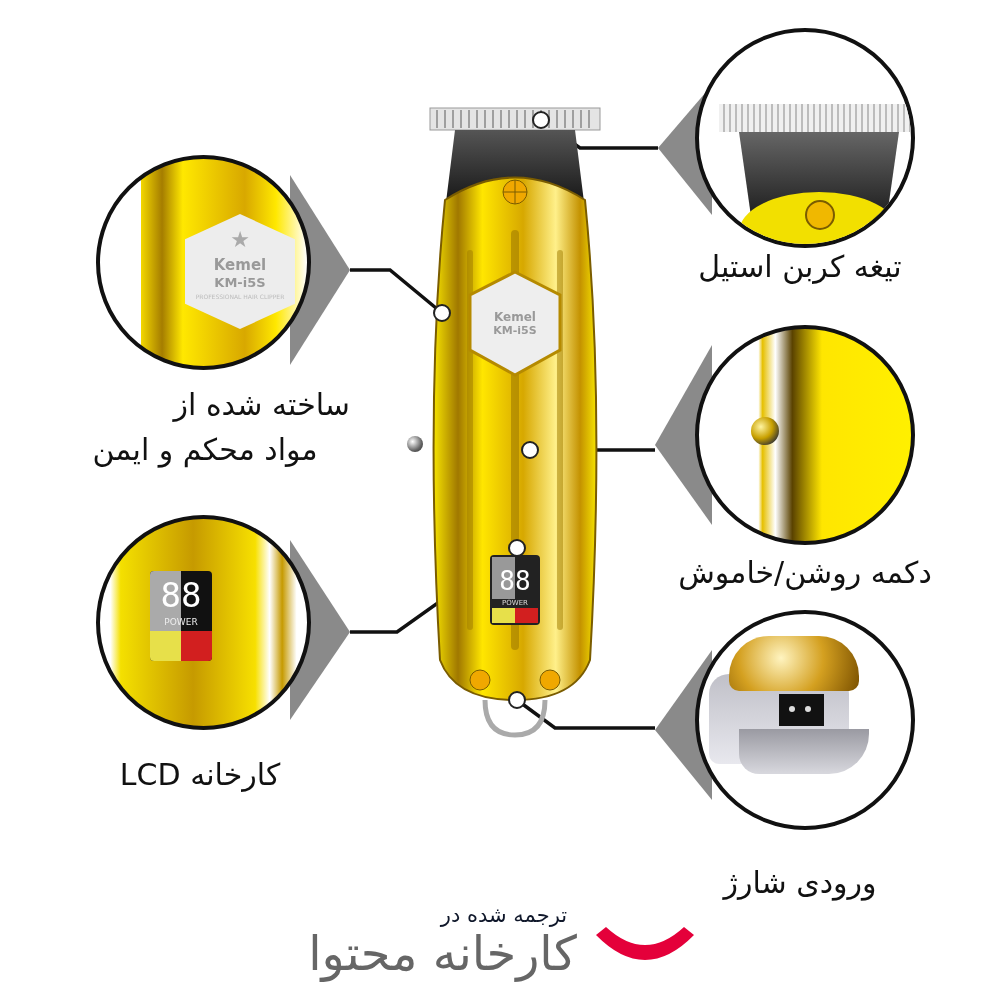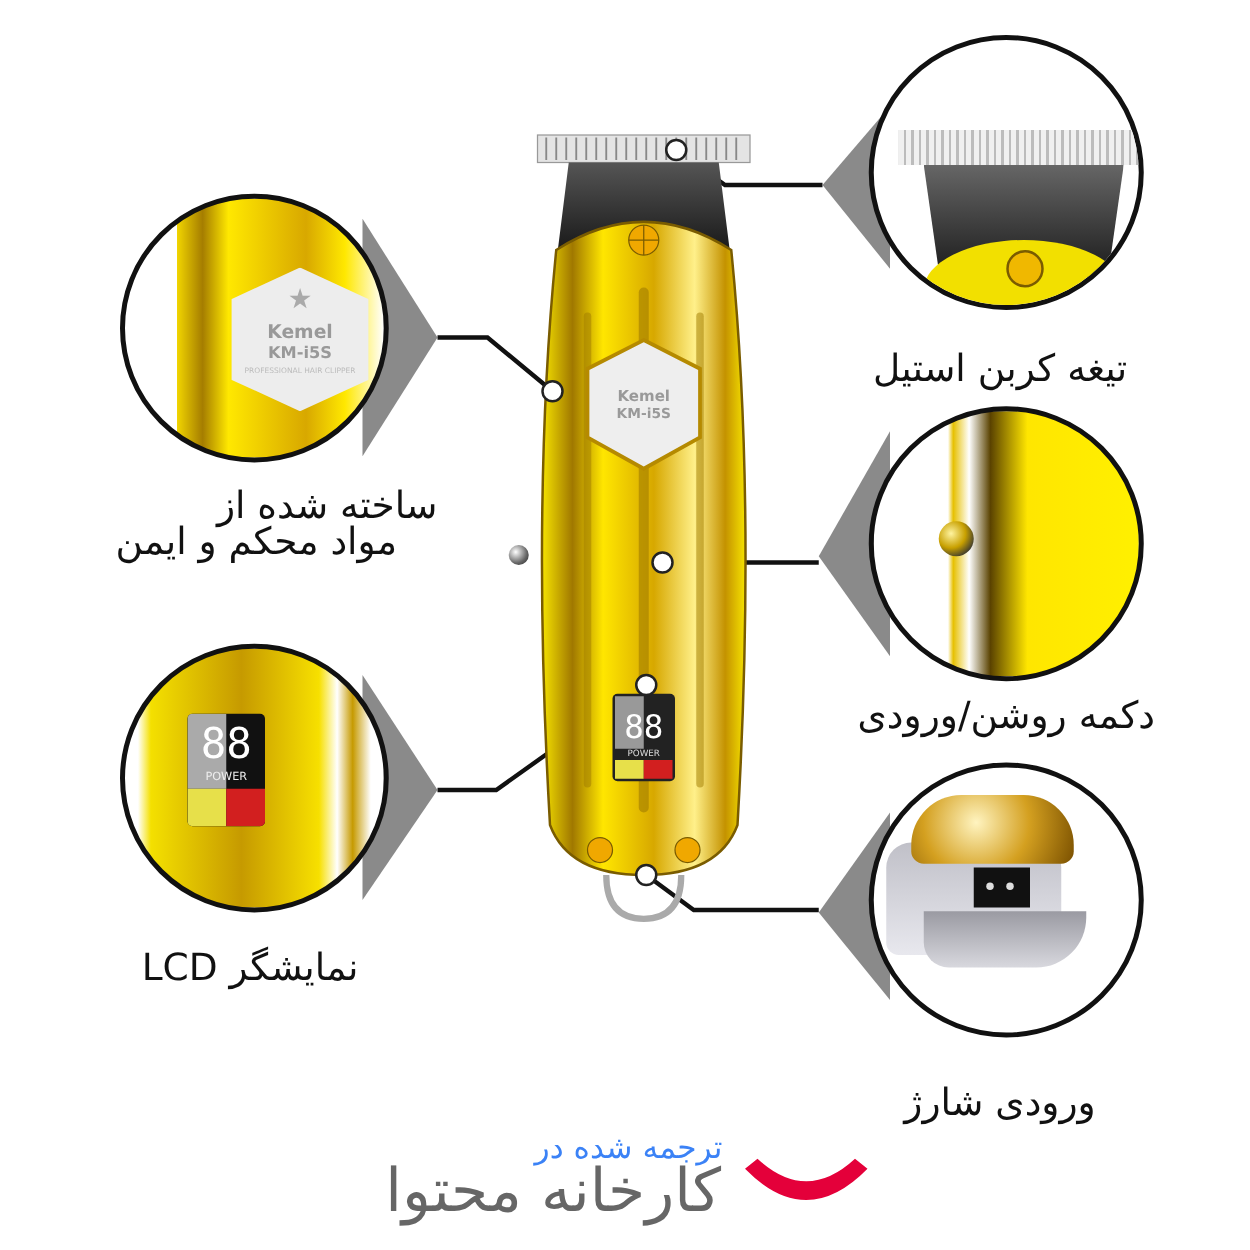--- a/index.html
+++ b/index.html
@@ -1,21 +1,21 @@
 <!DOCTYPE html>
 <html><head>
 <meta charset="utf-8">
 <style>
   html, body { margin:0; padding:0; }
   body { width:1000px; height:1000px; background:#ffffff; position:relative; overflow:hidden; font-family:"DejaVu Sans", sans-serif; }
   .abs { position:absolute; }
   .label { position:absolute; color:#111; font-size:30px; line-height:40px; direction:rtl; text-align:center; white-space:nowrap; font-family:"DejaVu Sans", sans-serif; }
   .circle { position:absolute; border:4px solid #111; border-radius:50%; overflow:hidden; background:#fff; box-sizing:border-box; }
   .dot { position:absolute; width:18px; height:18px; border-radius:50%; background:#fff; border:2px solid #222; box-sizing:border-box; }
-  .footer-small { position:absolute; color:#3b82f6; font-size:25px; direction:rtl; white-space:nowrap; }
+  .footer-small { position:absolute; color:#0f172a; font-size:21px; direction:rtl; white-space:nowrap; }
   .footer-big { position:absolute; color:#666; font-size:48px; direction:rtl; white-space:nowrap; }
 </style>
 </head>
 <body>
 
 <svg class="abs" style="left:0;top:0" width="1000" height="1000">
 
   <polygon points="290,175 350,270 290,365" fill="#8a8a8a"></polygon>
   <polygon points="712,85 658,148 712,215" fill="#8a8a8a"></polygon>
   <polygon points="712,345 655,445 712,525" fill="#8a8a8a"></polygon>
@@ -140,24 +140,24 @@
 
 <div class="circle" style="left:695px;top:610px;width:220px;height:220px;">
   <div class="abs" style="left:10px;top:60px;width:140px;height:90px;border-radius:20px 20px 30px 10px;background:linear-gradient(#c0c0c8,#e8e8ee);"></div>
   <div class="abs" style="left:30px;top:22px;width:130px;height:55px;border-radius:40px 40px 10px 10px;background:radial-gradient(circle at 40% 40%,#fff4c0,#d4a020 50%,#7a5000);"></div>
   <div class="abs" style="left:80px;top:80px;width:45px;height:32px;background:#111;"></div>
   <div class="abs" style="left:90px;top:92px;width:6px;height:6px;border-radius:50%;background:#ddd;"></div>
   <div class="abs" style="left:106px;top:92px;width:6px;height:6px;border-radius:50%;background:#ddd;"></div>
   <div class="abs" style="left:40px;top:115px;width:130px;height:45px;border-radius:0 0 40px 20px;background:linear-gradient(#9a9aa2,#d8d8de);"></div>
 </div>
 
-<div class="label" style="left:660px;top:276px;width:280px;">تیغه کربن استیل</div>
+<div class="label" style="left:660px;top:247px;width:280px;">تیغه کربن استیل</div>
 <div class="label" style="left:60px;top:385px;width:290px;text-align:right;">ساخته شده از</div>
-<div class="label" style="left:55px;top:414px;width:300px;">مواد محکم و ایمن</div>
-<div class="label" style="left:640px;top:553px;width:330px;">دکمه روشن/ورودی</div>
-<div class="label" style="left:80px;top:755px;width:240px;">نمایشگر LCD</div>
+<div class="label" style="left:55px;top:430px;width:300px;">مواد محکم و ایمن</div>
+<div class="label" style="left:640px;top:553px;width:330px;">دکمه روشن/خاموش</div>
+<div class="label" style="left:80px;top:755px;width:240px;">کارخانه LCD</div>
 <div class="label" style="left:700px;top:835px;width:200px;margin-top:28px;">ورودی شارژ</div>
 
 <div class="footer-small" style="left:430px;top:903px;width:148px;text-align:center;">ترجمه شده در</div>
 <div class="footer-big" style="left:300px;top:925px;width:285px;text-align:center;">کارخانه محتوا</div>
 <svg class="abs" style="left:592px;top:925px;" width="106" height="42" viewBox="0 0 106 42">
   <path d="M4,10 Q53,60 102,10 L92,2 Q53,38 14,2 Z" fill="#e4003a"></path>
 </svg>
 
 </body></html>

